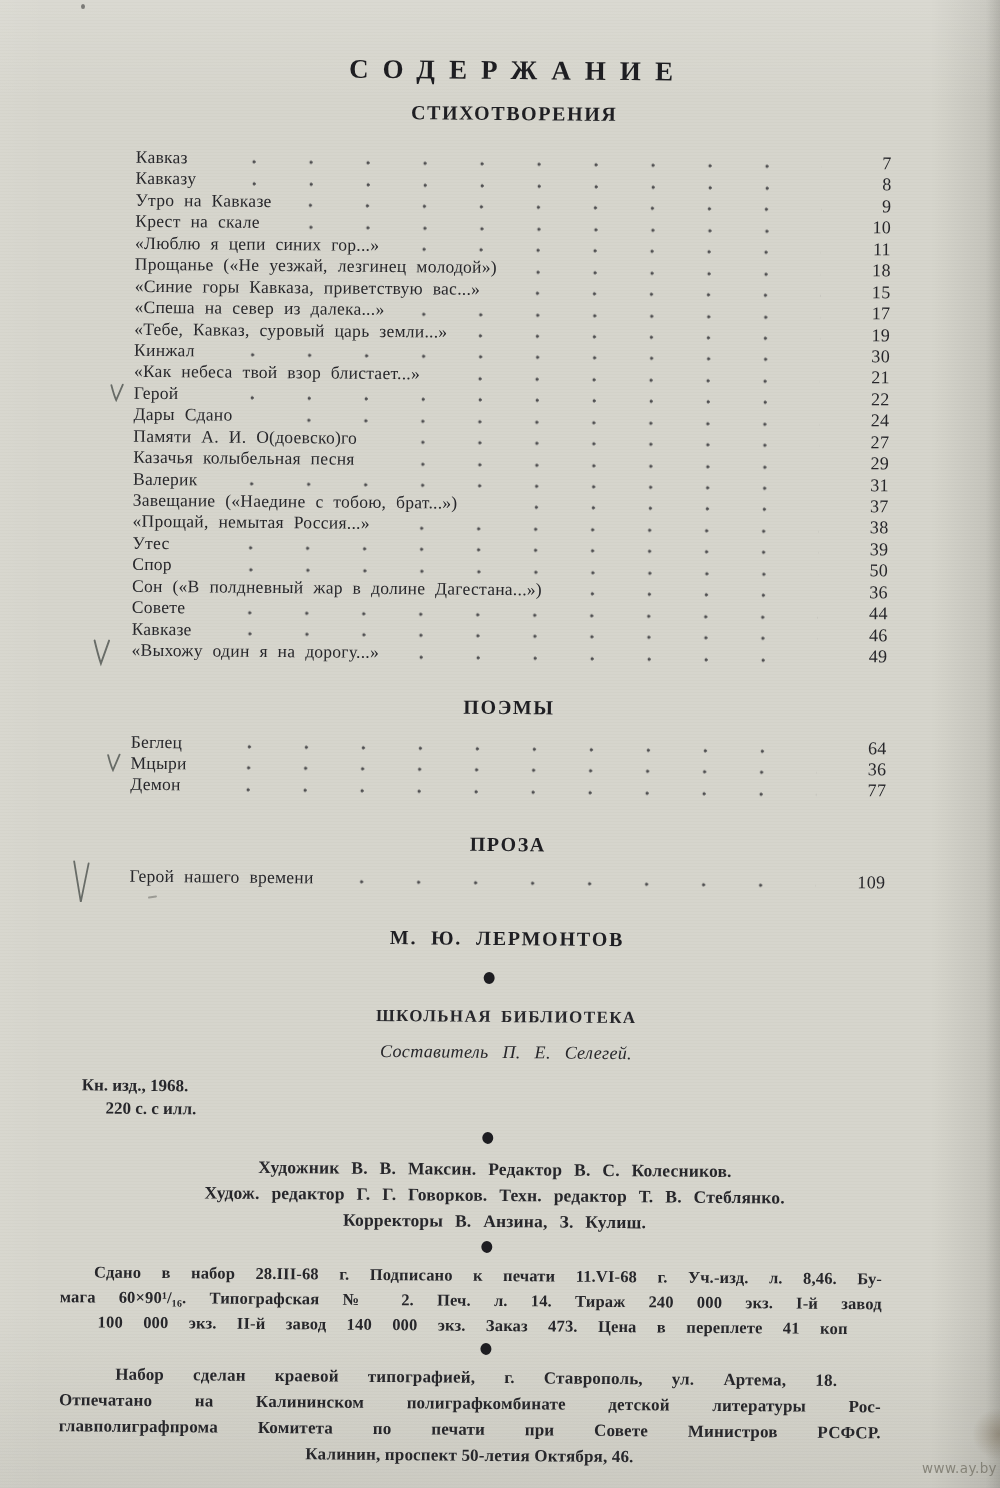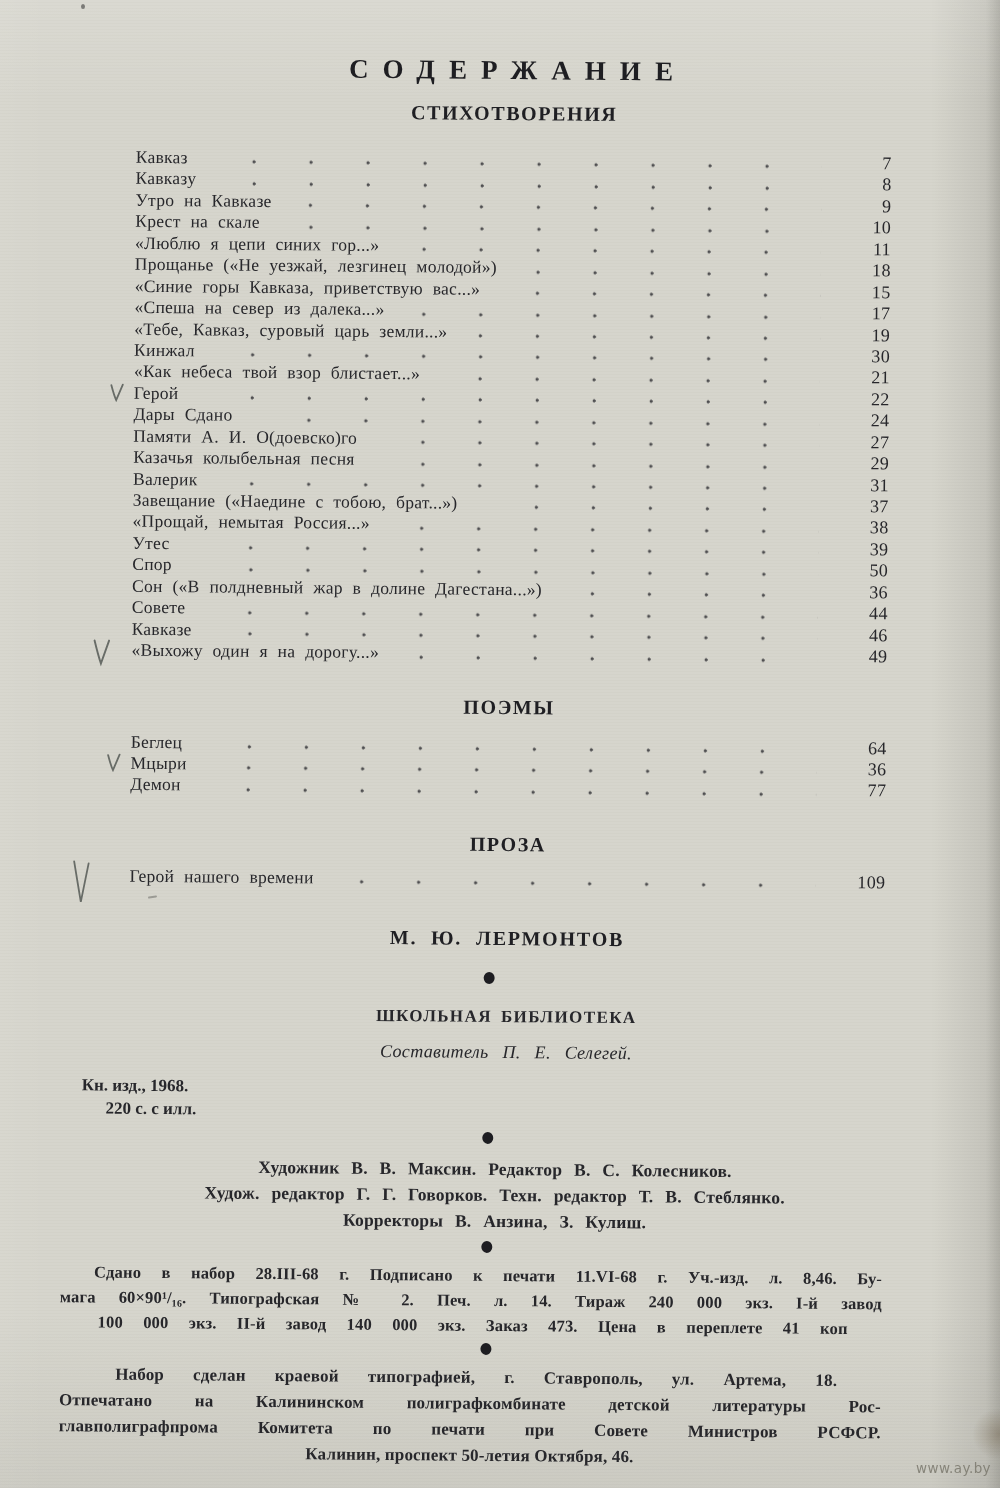--- a/index.html
+++ b/index.html
@@ -84,21 +84,21 @@
   .printer-block .l3 { text-align:center; text-align-last:center; }
   
   .speck-top { position:absolute; left:81px; top:4px; width:4px; height:5px; border-radius:50%;
     background:rgba(45,45,45,.55); }
   .speck-dash { position:absolute; left:148px; top:896px; width:9px; height:2px;
     background:rgba(70,70,68,.4); transform:rotate(-8deg); border-radius:1px; }
   .smudge { position:absolute; right:-6px; bottom:28px; width:34px; height:52px;
     background:radial-gradient(ellipse at 80% 50%, rgba(104,88,62,.38), rgba(104,88,62,0) 70%); }
   .edge-shade { position:absolute; top:0; right:0; width:14px; height:100%;
     background:linear-gradient(90deg, rgba(0,0,0,0), rgba(60,58,52,.14)); }
-  .watermark { position:absolute; right:9px; bottom:12px; font-family:"DejaVu Sans",sans-serif;
+  .watermark { position:absolute; right:3px; bottom:12px; font-family:"DejaVu Sans",sans-serif;
     font-size:13.5px; letter-spacing:.4px; color:rgba(118,115,104,.8); }
 </style>
 </head>
 <body>
 
 <div class="page">
   <div class="content">
 
     <h1 class="main-title">СОДЕРЖАНИЕ</h1>
 

